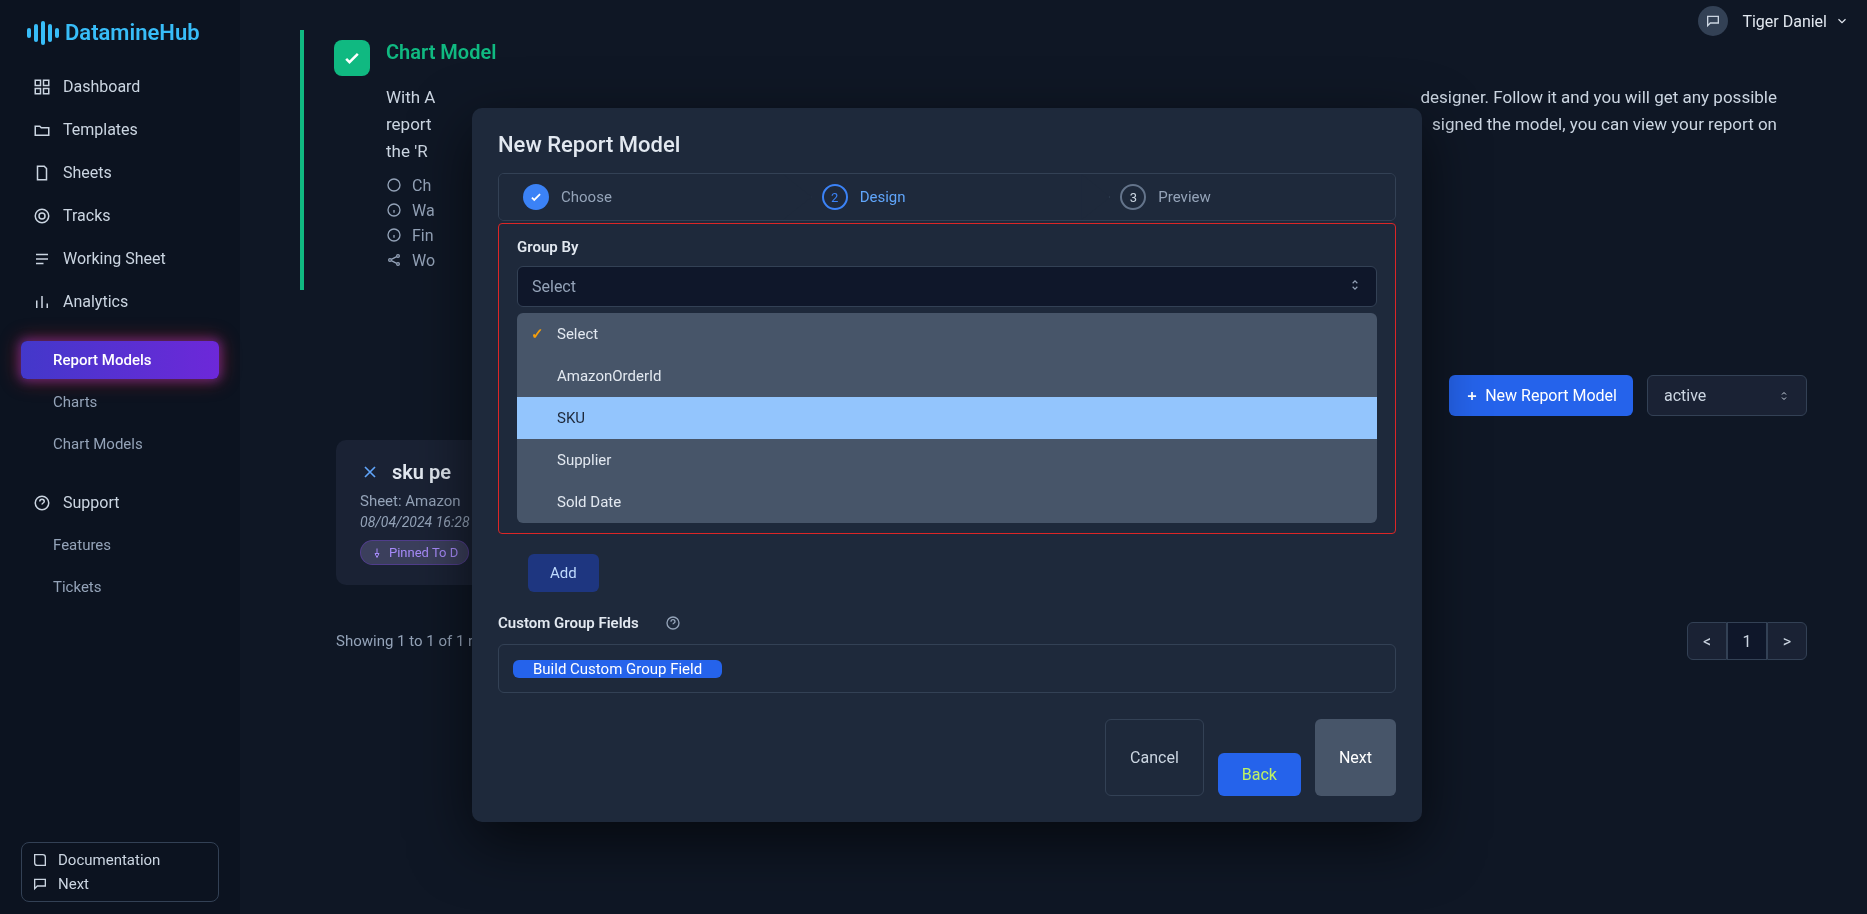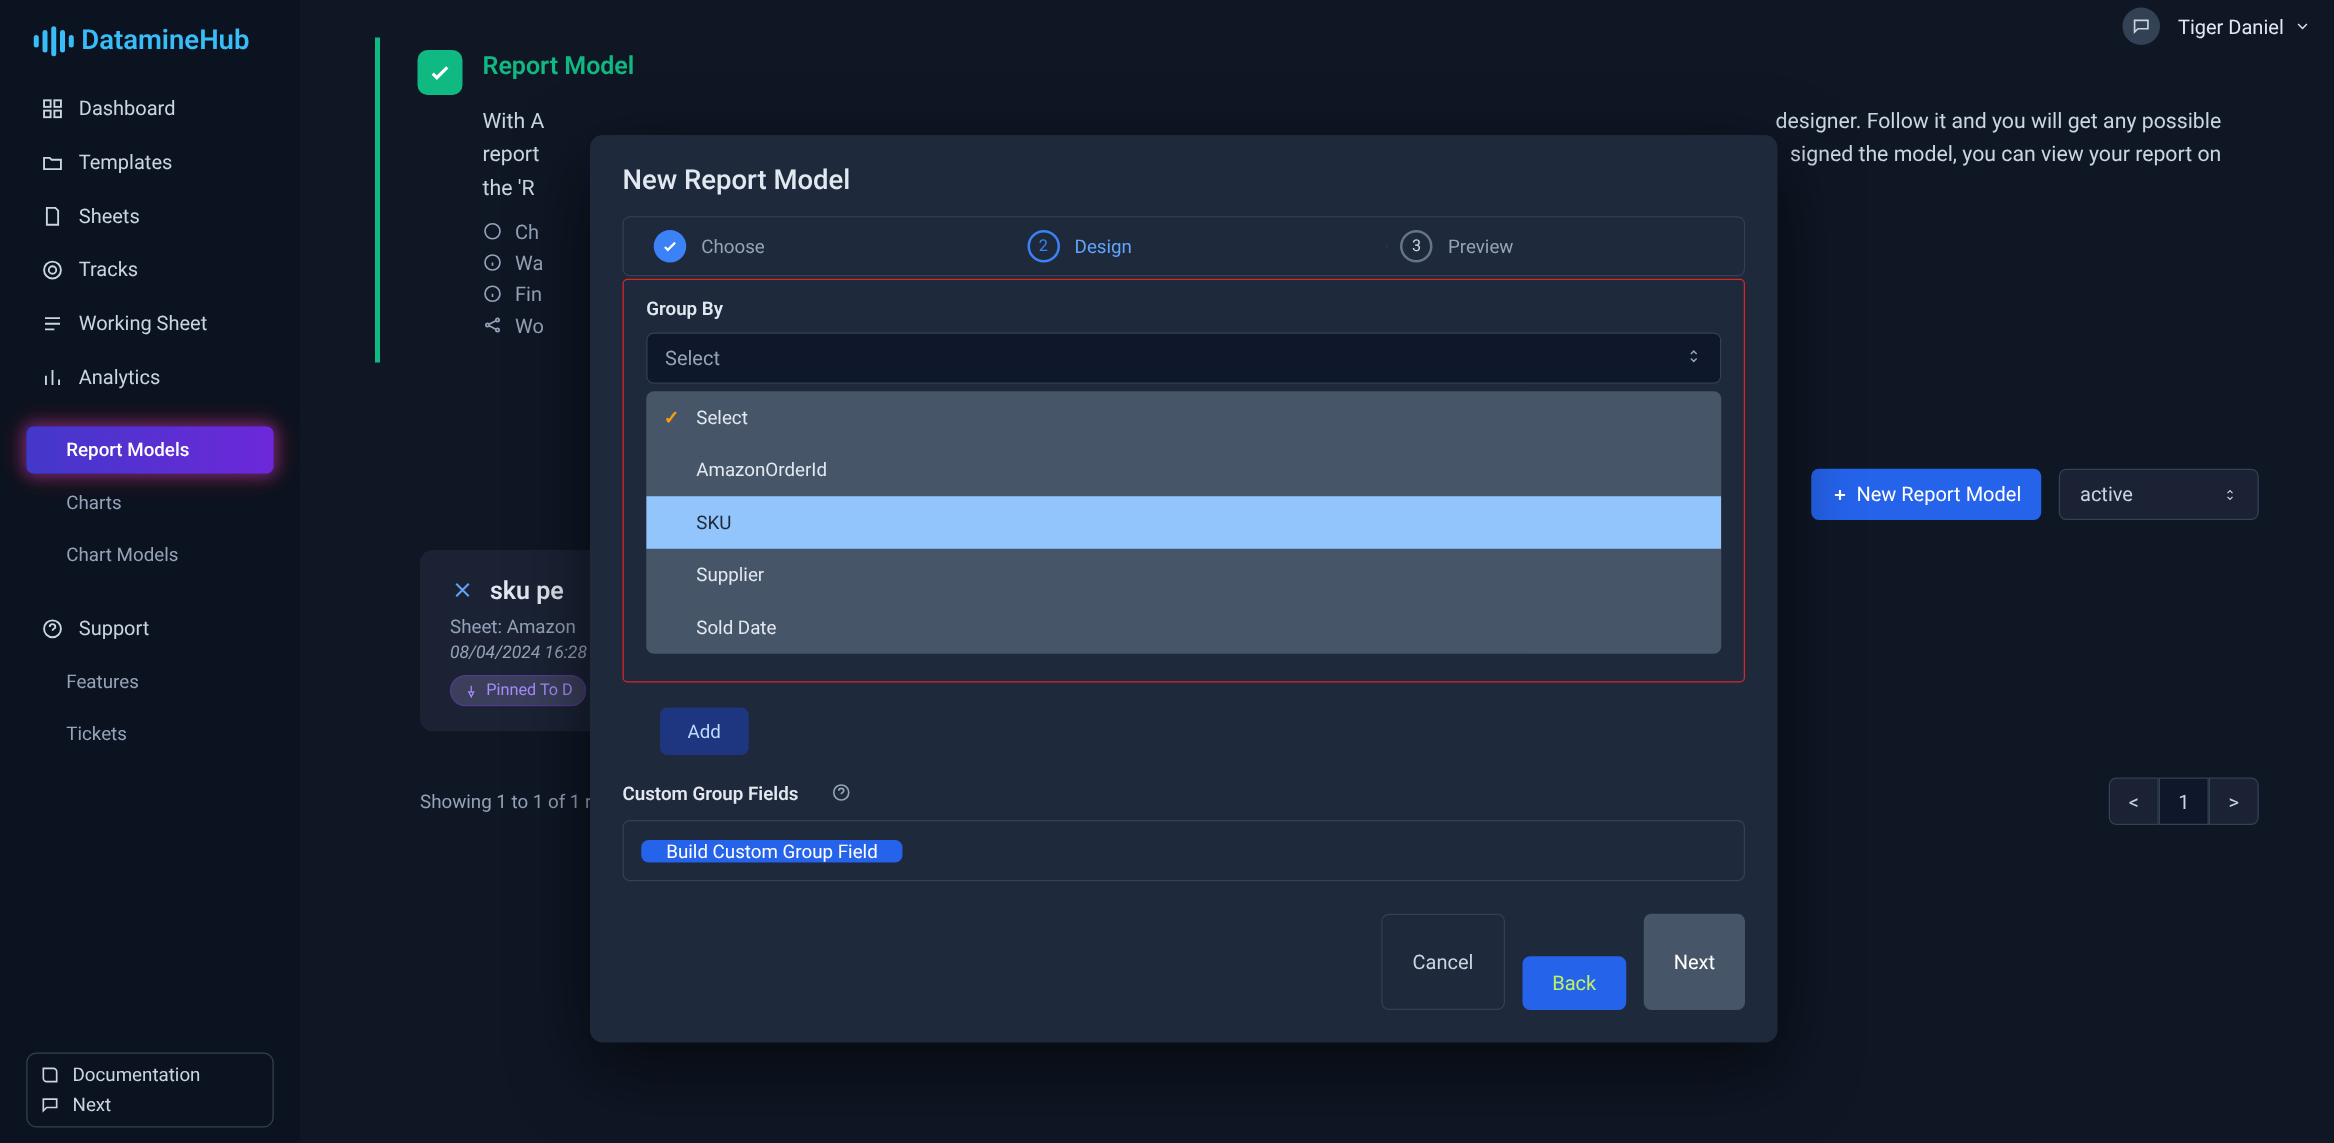--- a/index.html
+++ b/index.html
@@ -166,21 +166,21 @@
     display:flex;align-items:center;justify-content:center;font-size:13px;
   }
   .step.done .step-badge{background:#3b82f6;color:#fff;}
   .step.done .step-badge svg{width:14px;height:14px;stroke:#fff;fill:none;stroke-width:3;}
   .step.current .step-badge{border:2px solid #3b82f6;color:#3b82f6;}
   .step.current .step-label{color:#60a5fa;}
   .step.pending .step-badge{border:2px solid #64748b;color:#cbd5e1;}
   .step-label{color:var(--text-dim);font-size:15px;}
   .highlight-box{
     border:1px solid var(--red-border);border-radius:4px;
-    padding:14px 0 22px 0;margin-bottom:6px;
+    padding:14px 0 10px 0;margin-bottom:6px;
   }
   .section-label{color:var(--text-bright);font-weight:600;font-size:15px;padding:0 18px 10px 18px;}
   .select-box{
     margin:0 18px;background:#0f172a;border:1px solid var(--border);
     border-radius:6px;padding:10px 14px;color:var(--text-dim);
     display:flex;justify-content:space-between;align-items:center;cursor:pointer;
   }
   .select-caret svg{width:14px;height:14px;stroke:var(--text-dim);fill:none;stroke-width:2;}
   .dropdown{
     margin:6px 18px 0 18px;background:var(--dropdown-bg);border-radius:6px;overflow:hidden;
@@ -190,21 +190,21 @@
   }
   .dropdown-item.selected::before{
     content:"✓";position:absolute;left:14px;color:#f59e0b;font-weight:bold;
   }
   .dropdown-item.hover{background:var(--dropdown-hover);color:#1e293b;}
   .add-btn{
     margin:14px 0 0 30px;background:#1e40af99;color:#bfdbfe;
     border:none;padding:10px 22px;border-radius:6px;cursor:pointer;font-size:15px;
   }
   .custom-section{margin-top:22px;}
-  .custom-head{display:flex;gap:26px;color:var(--text-bright);font-weight:600;font-size:15px;margin-bottom:12px;}
+  .custom-head{display:flex;align-items:center;gap:26px;color:var(--text-bright);font-weight:600;font-size:15px;margin-bottom:12px;}
   .custom-head svg{width:16px;height:16px;stroke:var(--text-dim);fill:none;stroke-width:2;}
   .custom-box{
     border:1px solid var(--border);border-radius:6px;padding:14px;
   }
   .build-btn{
     background:#2563eb;color:#fff;border:none;padding:0 20px;border-radius:6px;cursor:pointer;font-size:15px;
   }
   .modal-footer{
     display:flex;justify-content:flex-end;gap:14px;margin-top:26px;
   }
@@ -328,21 +328,21 @@
 </div>
 
 <div class="main">
   <div class="card">
     <div class="card-head">
       <div class="check-badge">
         <svg viewBox="0 0 24 24">
             <path d="M5 13l4 4L19 7"></path>
           </svg>
       </div>
-      <div class="card-title">Report Model</div>
+      <div class="card-title">Chart Model</div>
     </div>
     <div class="card-body">
       <div style="display:flex;justify-content:space-between;">
         <span>With A</span>
         <span>designer. Follow it and you will get any possible</span>
       </div>
       <div style="display:flex;justify-content:space-between;">
         <span>report</span>
         <span>signed the model, you can view your report on</span>
       </div>

